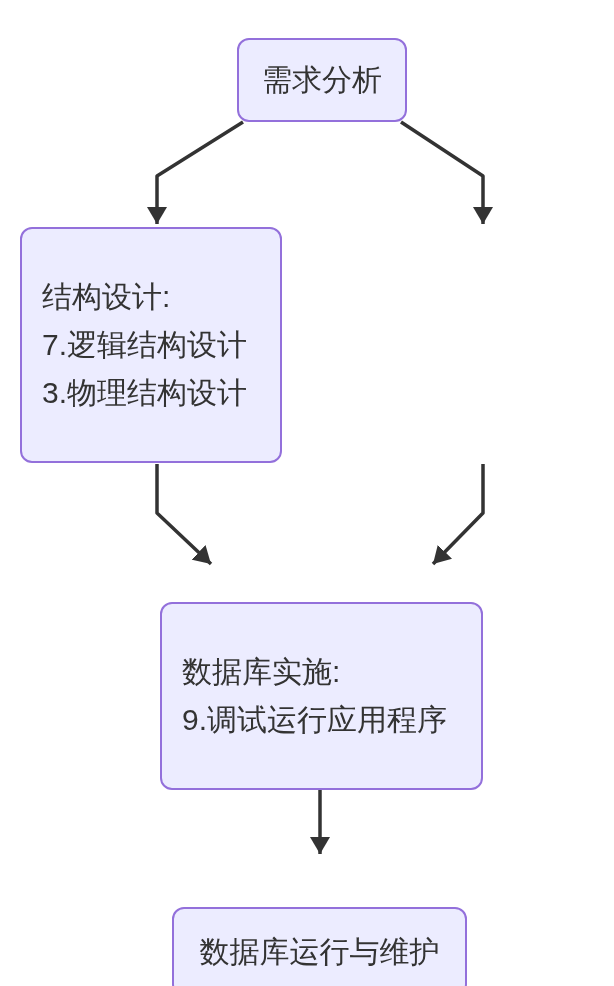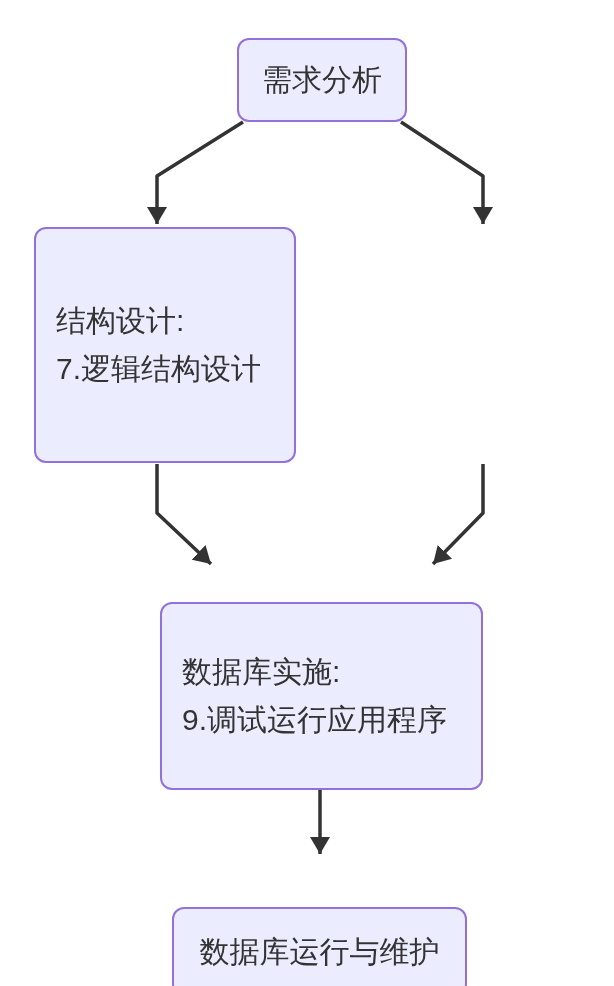--- a/index.html
+++ b/index.html
@@ -37,21 +37,21 @@
     line-height:48px;
     font-weight:500;
     display:flex;
     flex-direction:column;
     justify-content:center;
     white-space:nowrap;
   }
   .node.center{align-items:center;text-align:center;}
   .node.left{align-items:flex-start;text-align:left;padding-left:20px;padding-right:14px;}
   .node-requirements{left:237px;top:38px;width:170px;height:84px;}
-  .node-structure{left:34px;top:227px;width:262px;height:236px;}
+  .node-structure{left:20px;top:227px;width:262px;height:236px;}
   .node-behavior{left:385px;top:227px;width:198px;height:235px;}
   .node-implementation{left:160px;top:565px;width:323px;height:188px;margin-top:37px;}
   .node-operation{left:172px;top:907px;width:295px;height:89px;}
 </style>
 </head>
 <body>
 
 <div class="canvas">
 
   <svg class="edges" viewBox="0 0 614 986" xmlns="http://www.w3.org/2000/svg">
@@ -67,20 +67,21 @@
     <path class="flow" d="M320,755 L320,854" marker-end="url(#arrow)"></path>
   </svg>
 
   <div class="node center node-requirements">
     <span>需求分析</span>
   </div>
 
   <div class="node left node-structure">
     <span>结构设计:</span>
     <span>7.逻辑结构设计</span>
+    <span>3.物理结构设计</span>
   </div>
 
 
   <div class="node left node-implementation">
     <span>数据库实施:</span>
     <span>9.调试运行应用程序</span>
   </div>
 
   <div class="node center node-operation">
     <span>数据库运行与维护</span>

